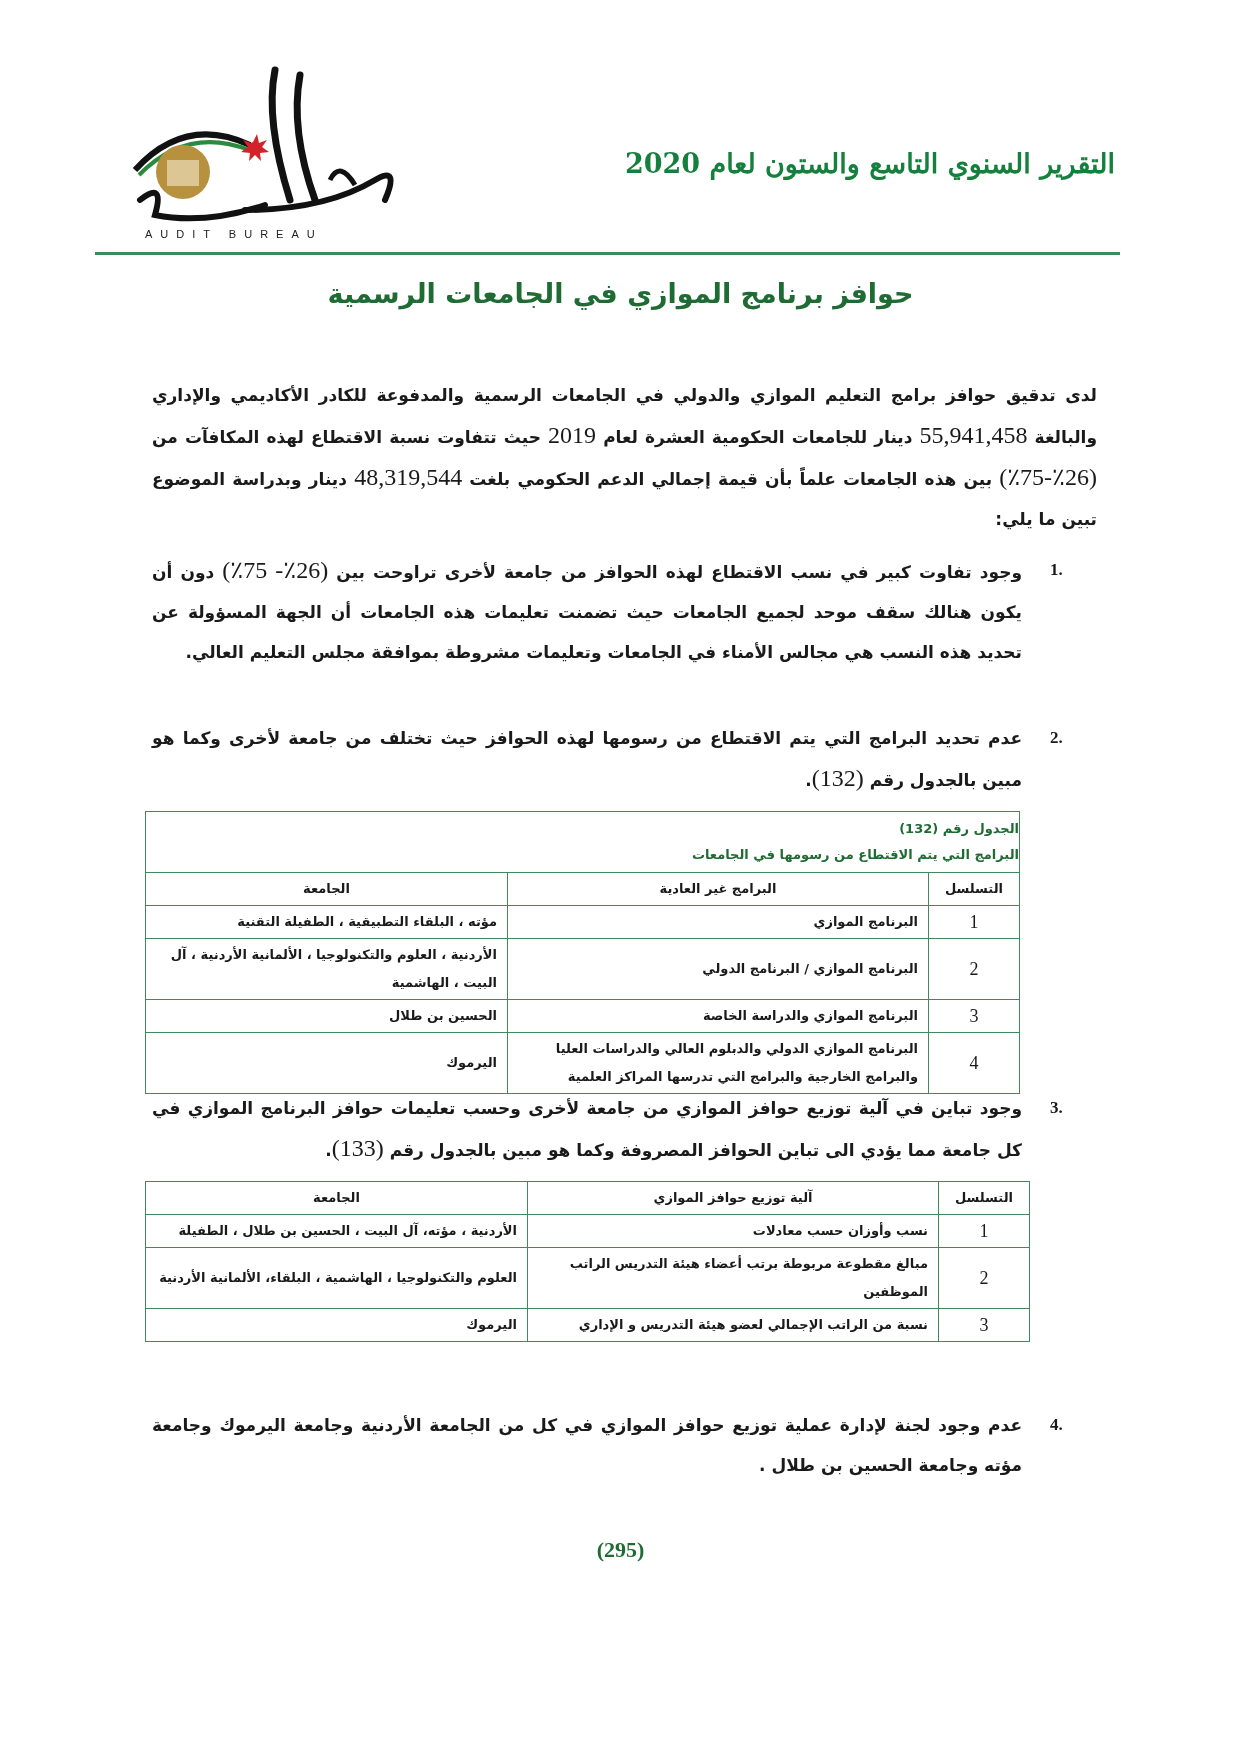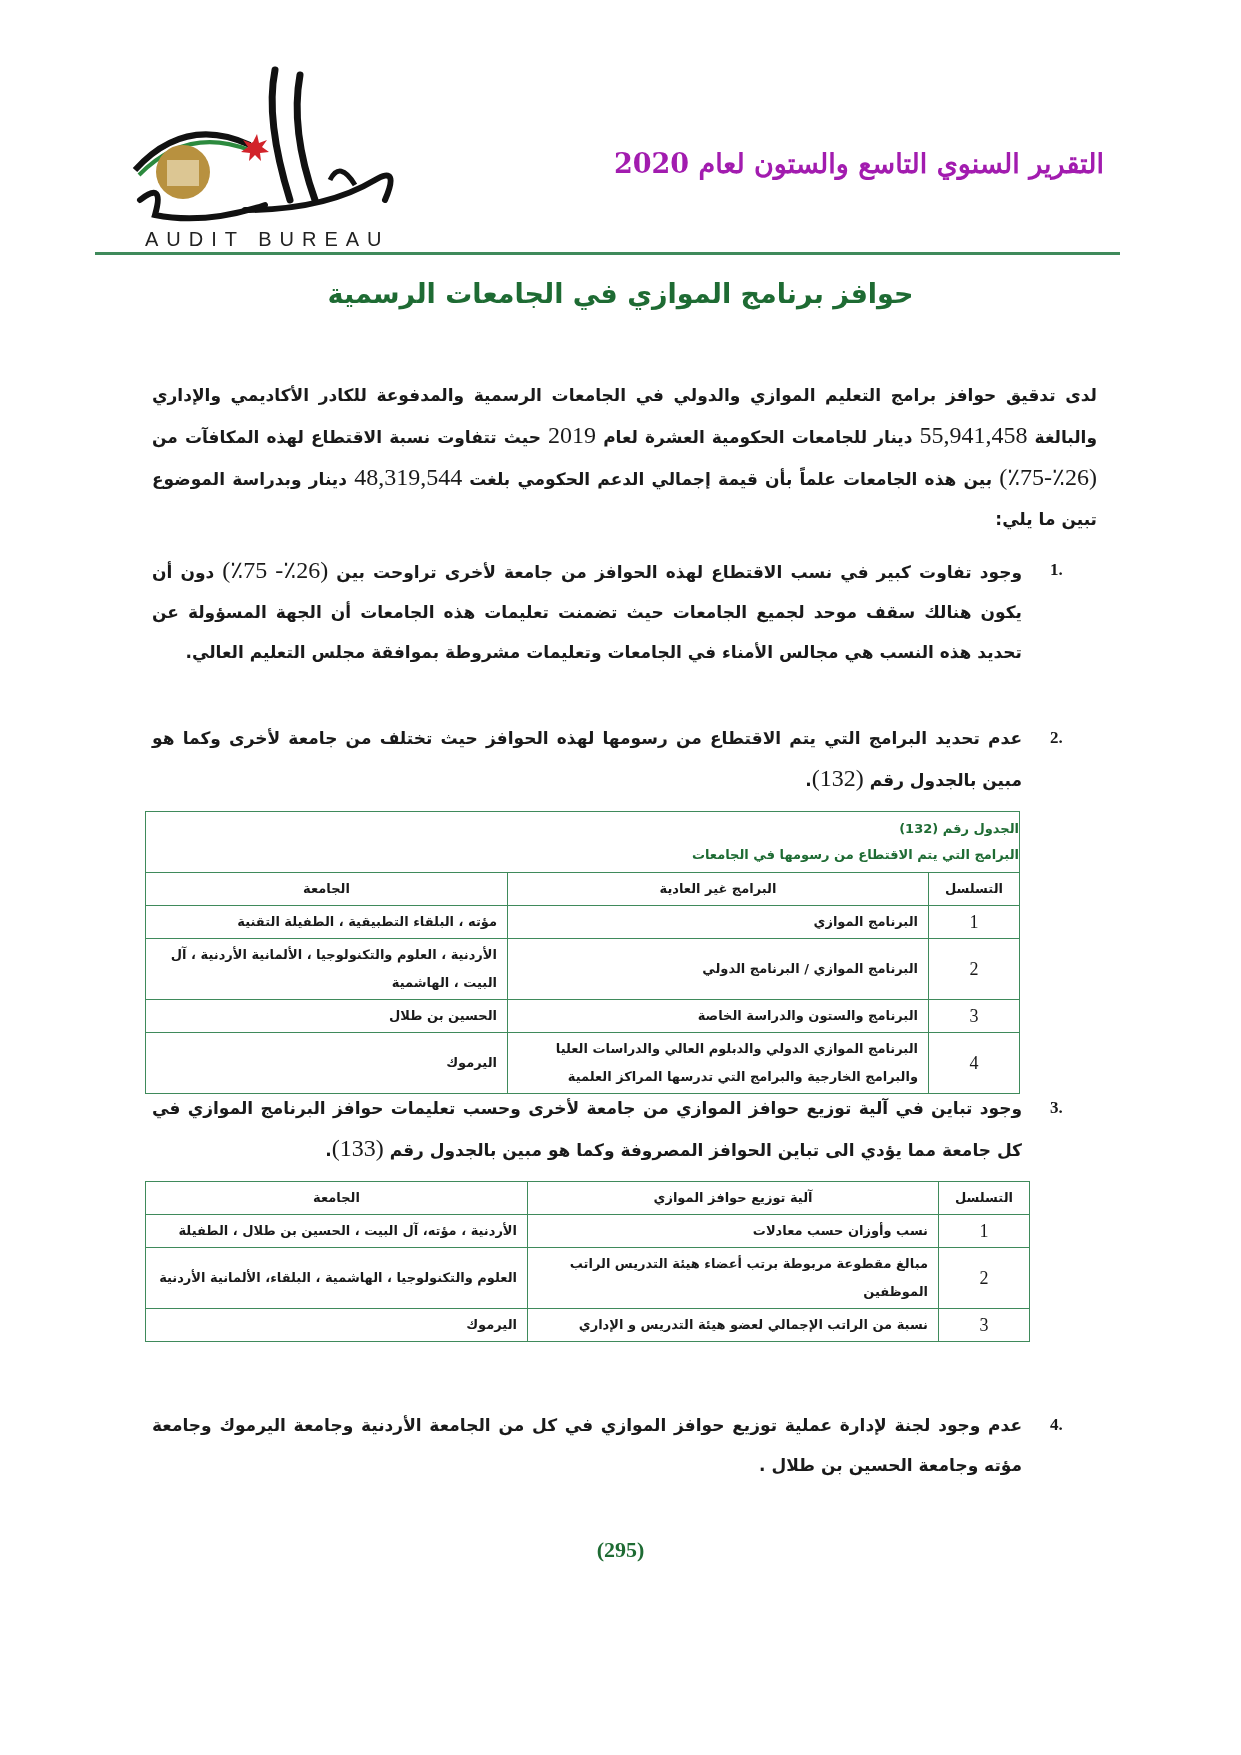--- a/index.html
+++ b/index.html
@@ -5,27 +5,27 @@
   html, body { margin: 0; padding: 0; background: #ffffff; }
   body {
     width: 1241px; height: 1755px; position: relative; overflow: hidden;
     font-family: "DejaVu Sans", sans-serif; color: #1a1a1a;
   }
   .header { position: absolute; left: 95px; top: 60px; width: 1020px; height: 195px; }
   .logo { position: absolute; left: 30px; top: 0; width: 290px; height: 190px; }
   .logo svg { position: absolute; left: 0; top: 0; }
   .logo-en {
     position: absolute; left: 20px; top: 168px; width: 290px;
-    font-family: "Liberation Sans", sans-serif; font-size: 20px;
+    font-family: "Liberation Sans", sans-serif; font-size: 11px;
     letter-spacing: 8px; color: #222; white-space: nowrap;
   }
   .report-title {
-    position: absolute; right: 11px; top: 88px; direction: rtl;
+    position: absolute; right: 0; top: 88px; direction: rtl;
     font-family: "DejaVu Serif", serif; font-weight: bold; font-size: 27px;
-    color: #a21caf; white-space: nowrap;
+    color: #15803d; white-space: nowrap;
   }
   .header-rule {
     position: absolute; left: 95px; top: 252px; width: 1025px; height: 3px;
     background: #3f8a5b;
   }
   .section-title {
     position: absolute; left: 0; width: 1241px; top: 278px; text-align: center;
     direction: rtl; font-family: "DejaVu Sans", sans-serif; font-weight: bold;
     font-size: 27px; color: #1e6b33;
   }
@@ -116,21 +116,21 @@
     <td>البرنامج الموازي</td>
     <td>مؤته ، البلقاء التطبيقية ، الطفيلة التقنية</td>
   </tr>
   <tr>
     <td class="seq">2</td>
     <td>البرنامج الموازي / البرنامج الدولي</td>
     <td>الأردنية ، العلوم والتكنولوجيا ، الألمانية الأردنية ، آل البيت ، الهاشمية</td>
   </tr>
   <tr>
     <td class="seq">3</td>
-    <td>البرنامج والستون والدراسة الخاصة</td>
+    <td>البرنامج الموازي والدراسة الخاصة</td>
     <td>الحسين بن طلال</td>
   </tr>
   <tr>
     <td class="seq">4</td>
     <td>البرنامج الموازي الدولي والدبلوم العالي والدراسات العليا والبرامج الخارجية والبرامج التي تدرسها المراكز العلمية</td>
     <td>اليرموك</td>
   </tr>
 </tbody>
   </table>
 

